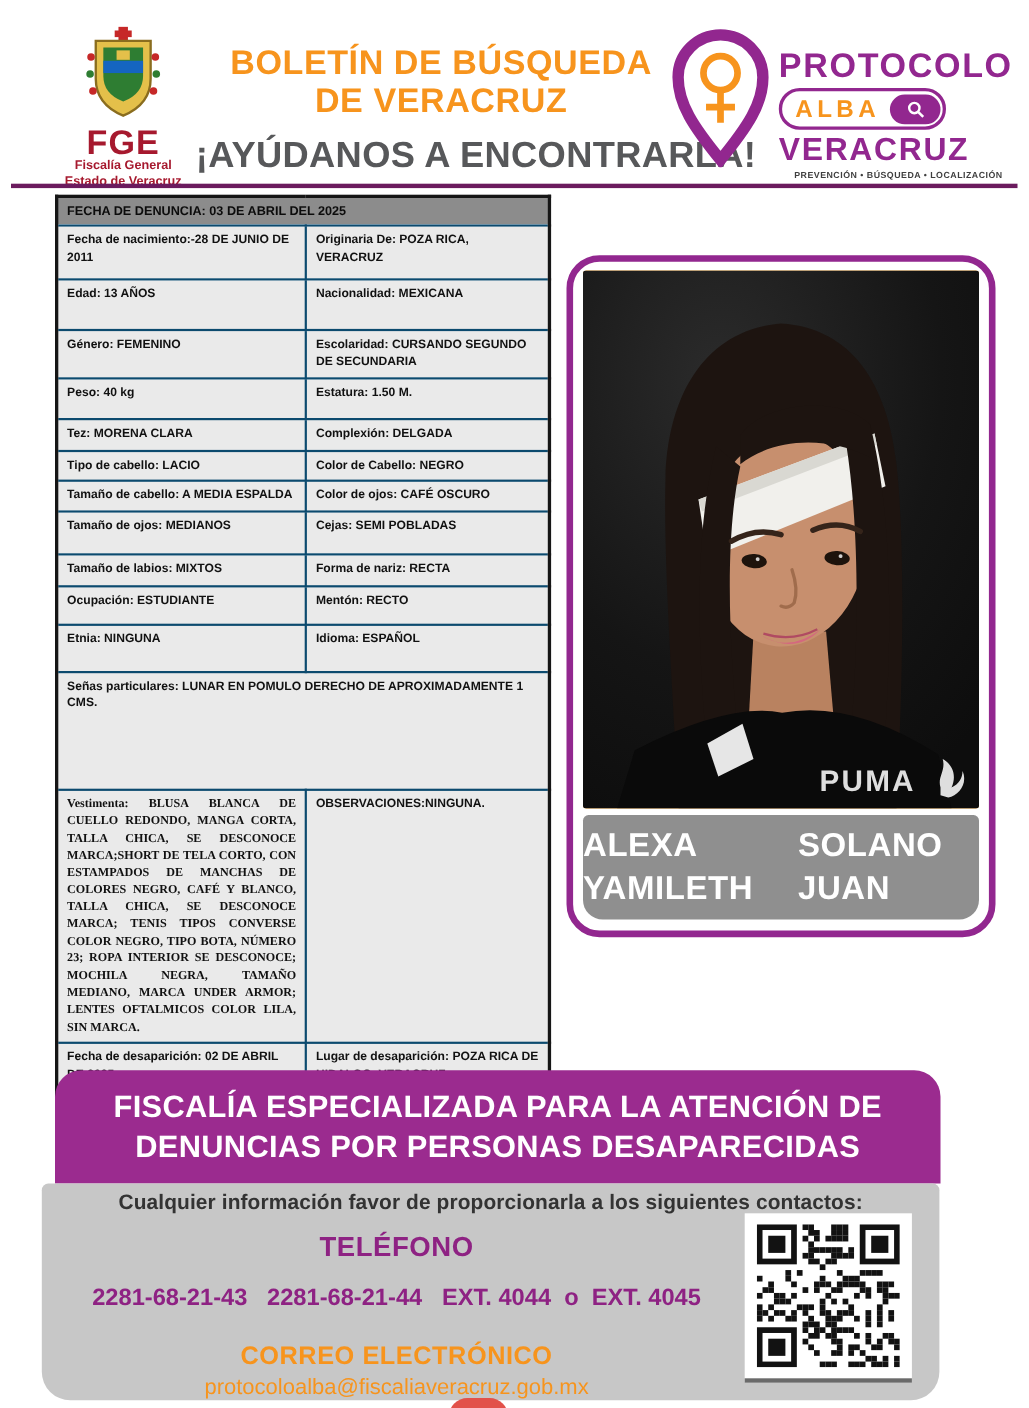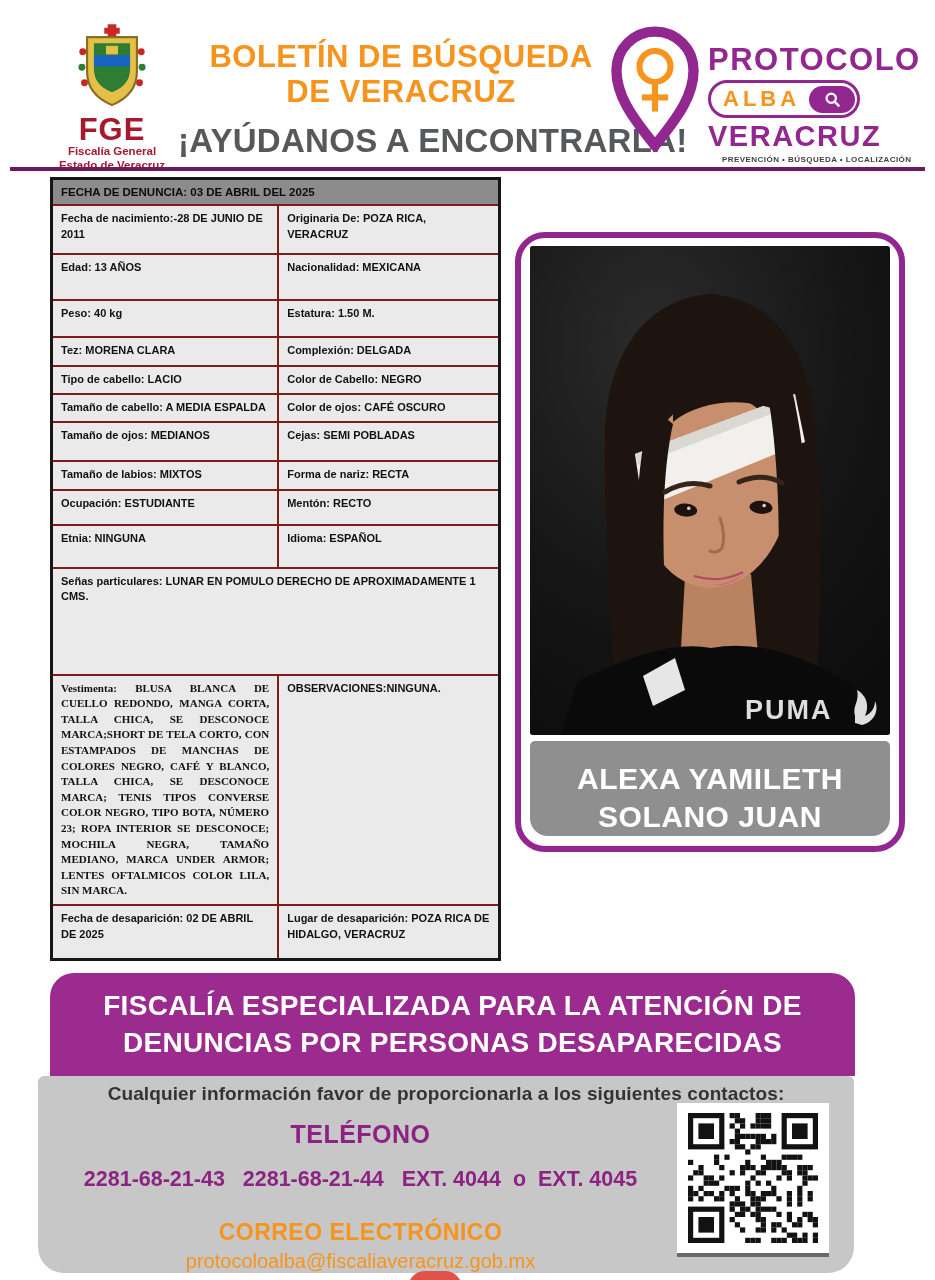--- a/index.html
+++ b/index.html
@@ -28,40 +28,40 @@
   .pill-search { width:46px; height:27px; background:var(--purple); border-radius:14px; display:flex; align-items:center; justify-content:center; }
   .alba .veracruz { font-size:29px; font-weight:bold; color:var(--purple); letter-spacing:1.5px; line-height:1.15; margin-top:2px; }
   .alba .tagline { font-size:8px; font-weight:bold; color:#3f3f3f; letter-spacing:.45px; margin-top:2px; white-space:nowrap;margin-left:14px; }
 
   .divider { position:absolute; left:10px; top:167px; width:915px; height:4px; background:var(--purple-dark); }
 
   
   .report { position:absolute; left:50px; top:177px; width:451px; }
   .report table { width:100%; border-collapse:collapse; table-layout:fixed; border:3px solid #161616; }
   .report td {
-    border:2px solid #7f1d1d; background:var(--cell-bg);
+    border:2px solid #0c4a6e; background:var(--cell-bg);
     font-size:11px; font-weight:bold; color:#111;
     padding:5px 8px; vertical-align:top; line-height:1.42; overflow:hidden;
   }
   tr.hdr td { background:var(--header-row-bg); color:#0c0c0c; font-size:11.5px; padding:4px 8px; height:13px; }
   tr.r1 td{height:37px} tr.r2 td{height:34px} tr.r3 td{height:29px} tr.r4 td{height:25px}
   tr.r5 td{height:17px} tr.r6 td{height:14px} tr.r7 td{height:15px} tr.r8 td{height:27px}
   tr.r9 td{height:17px} tr.r10 td{height:23px} tr.r11 td{height:31px}
   tr.rsenas td{height:95px} tr.rvest td{height:174px} tr.rlast td{height:42px}
   td.just { text-align:justify;font-family:Liberation Serif, serif; }
 
   
   .photo-card {
     position:absolute; left:515px; top:232px; width:390px; height:620px; box-sizing:border-box;
     border:6px solid var(--purple); border-radius:30px; background:#fff; padding:8px 9px;
   }
   .photo { height:489px; background:#a16207; border-radius:3px; overflow:hidden; }
   .photo svg { width:100%; height:100%; display:block; }
   .name-plate { height:95px; margin-top:6px; background:var(--plate-gray); border-radius:5px 5px 18px 18px;
-    display:flex; flex-direction:column; align-items:center; justify-content:flex-end; }
+    display:flex; flex-direction:row; align-items:center; justify-content:flex-start; }
   .name-line { color:#ffffff; font-weight:bold; font-size:30px; line-height:1.27; letter-spacing:.5px; }
 
   
   .banner { position:absolute; left:50px; top:973px; width:805px; height:103px; background:var(--banner-purple);
     border-radius:24px 24px 0 0; display:flex; flex-direction:column; align-items:center; justify-content:center; }
   .banner span { color:#fff; font-weight:bold; font-size:28px; line-height:1.32; letter-spacing:.3px; white-space:nowrap; }
 
   .contact { position:absolute; left:38px; top:1076px; width:816px; height:197px; background:var(--contact-bg);
     border-radius:6px 6px 26px 26px; }
   .contact .intro { position:absolute; top:7px; left:0; width:100%; text-align:center;
@@ -146,20 +146,24 @@
           <tr class="hdr">
             <td colspan="2">FECHA DE DENUNCIA: 03 DE ABRIL DEL 2025</td>
           </tr>
       <tr class="r1">
             <td>Fecha de nacimiento:-28 DE JUNIO DE 2011</td>
             <td>Originaria De: POZA RICA, VERACRUZ</td>
           </tr>
       <tr class="r2">
             <td>Edad: 13 AÑOS</td>
             <td>Nacionalidad: MEXICANA</td>
+          </tr>
+      <tr class="r3">
+            <td>Género: FEMENINO</td>
+            <td>Escolaridad: CURSANDO SEGUNDO DE SECUNDARIA</td>
           </tr>
       <tr class="r4">
             <td>Peso: 40 kg</td>
             <td>Estatura: 1.50 M.</td>
           </tr>
       <tr class="r5">
             <td>Tez: MORENA CLARA</td>
             <td>Complexión: DELGADA</td>
           </tr>
       <tr class="r6">

